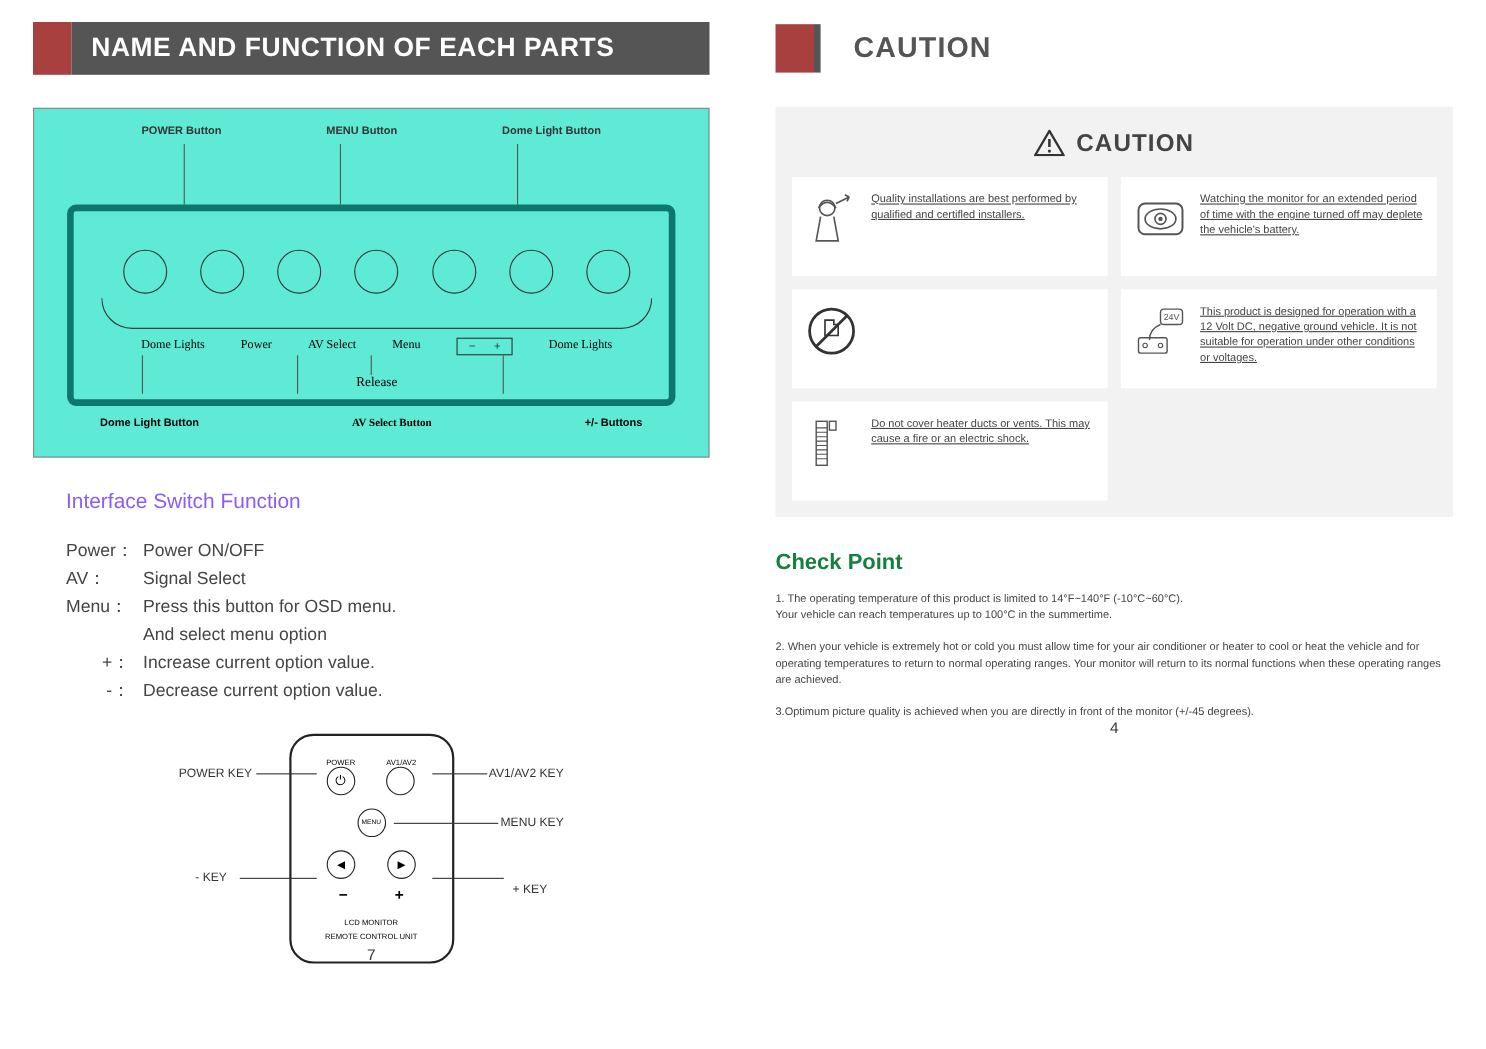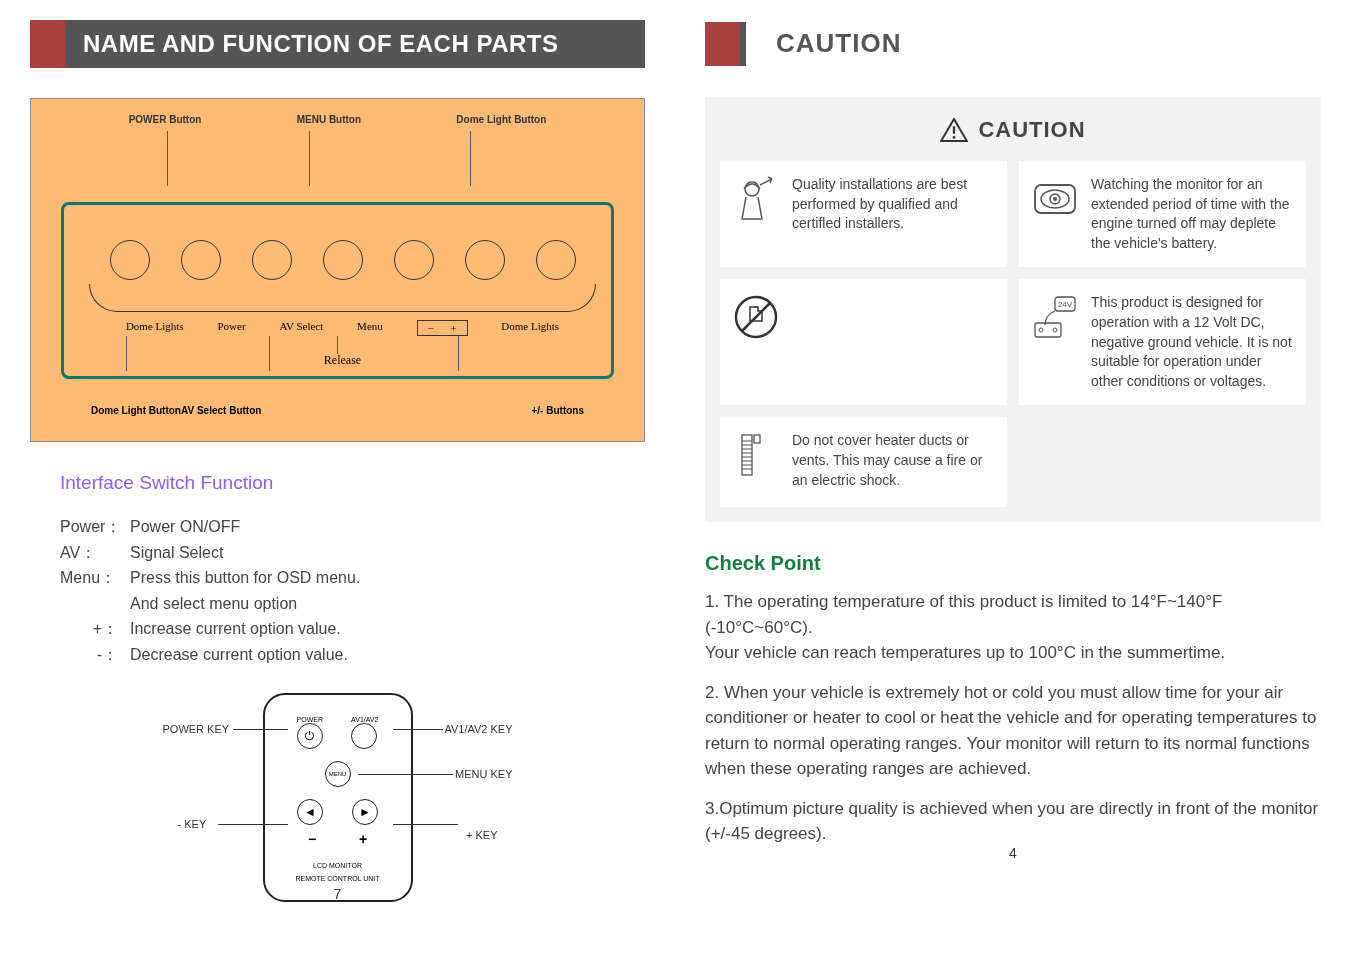--- a/index.html
+++ b/index.html
@@ -4,31 +4,31 @@
   <style>
     * { margin: 0; padding: 0; box-sizing: border-box; }
     body { font-family: Arial, Helvetica, sans-serif; background: #fff; width: 1351px; height: 954px; position: relative; }
     .page { position: absolute; top: 0; }
     .page-left { left: 0; width: 675px; padding: 20px 30px; }
     .page-right { left: 675px; width: 676px; padding: 20px 30px; }
     .header-bar { display: flex; align-items: stretch; margin-bottom: 30px; }
     .red-bar { width: 35px; background: #a84040; }
     .header-title { background: #555; color: #fff; font-weight: bold; font-size: 24px; padding: 10px 18px; flex: 1; letter-spacing: 0.5px; }
     .header-title-r { background: transparent; color: #555; font-weight: bold; font-size: 26px; padding: 8px 30px; letter-spacing: 1px; }
-    .diagram-box { border: 1px solid #888; background: #fdba74; padding: 15px 20px 25px 20px; position: relative; margin-bottom: 30px; }
+    .diagram-box { border: 1px solid #888; background: #5eead4; padding: 15px 20px 25px 20px; position: relative; margin-bottom: 30px; }
     .top-labels { display: flex; justify-content: space-around; padding: 0 30px; margin-bottom: 6px; }
     .top-label { font-size: 10px; font-weight: bold; color: #333; }
-    .device-body { border: 3px solid #0f766e; border-radius: 8px; padding: 20px 5px 8px 15px; margin: 16px 10px; }
+    .device-body { border: 6px solid #0f766e; border-radius: 8px; padding: 20px 5px 8px 15px; margin: 0 10px; }
     .circles-row { display: flex; justify-content: space-around; padding: 15px 15px 8px 15px; position: relative; }
     .circle { width: 40px; height: 40px; border: 1.5px solid #333; border-radius: 50%; }
     .underline-shape { border: 1.5px solid #333; border-top: none; border-radius: 0 0 30px 30px; height: 28px; margin: -4px 10px 0 10px; }
     .btn-labels { display: flex; justify-content: space-around; font-family: 'Times New Roman', serif; font-size: 11px; margin-top: 8px; padding: 0 30px; }
     .pm-box { border: 1px solid #333; font-size: 11px; padding: 1px 10px; display: inline-block; }
     .bottom-labels { display: flex; justify-content: space-between; padding: 10px 40px 0 40px; font-size: 10px; font-weight: bold; }
-    .bottom-center { flex: 1; }
+    .bottom-center { text-align: center; flex: 1; font-family: Liberation Serif, serif; }
     .release { font-family: 'Times New Roman', serif; font-size: 12px; text-align: center; margin-top: 6px; }
     .switch-section { padding: 0 30px; }
     .switch-title { font-size: 19px; color: #8b5cf6; margin-bottom: 20px; }
     .switch-list { font-size: 16px; color: #444; line-height: 1.6; }
     .switch-row { display: flex; }
     .switch-key { width: 70px; }
     .remote-section { display: flex; justify-content: center; margin-top: 25px; }
     .remote-box { position: relative; width: 350px; }
     .remote-body { border: 2px solid #222; border-radius: 22px; width: 150px; margin: 0 auto; padding: 15px 0; }
     .remote-row { display: flex; justify-content: space-around; padding: 6px 18px; align-items: center; }
@@ -41,23 +41,23 @@
     .page-num { text-align: center; font-size: 14px; color: #333; position: absolute; bottom: 20px; width: 100%; left: 0; }
     
     .caution-panel { background: #f2f2f2; padding: 20px 15px 15px 15px; margin-bottom: 30px; }
     .caution-header { display: flex; align-items: center; justify-content: center; gap: 10px; margin-bottom: 18px; }
     .warn-icon { width: 28px; height: 24px; }
     .caution-title { font-size: 22px; font-weight: bold; color: #444; letter-spacing: 1px; }
     .caution-grid { display: grid; grid-template-columns: 1fr 1fr; gap: 12px; }
     .caution-card { background: #fff; padding: 14px 12px; display: flex; gap: 12px; align-items: flex-start; min-height: 90px; }
     .caution-card.single { grid-column: span 1; }
     .card-icon { width: 48px; height: 48px; flex-shrink: 0; display: flex; align-items: center; justify-content: center; }
-    .card-text { font-size: 14px; color: #444; line-height: 1.4; }
+    .card-text { font-size: 10px; color: #444; line-height: 1.4; text-decoration: underline; }
     .check-title { font-size: 20px; font-weight: bold; color: #15803d; margin-bottom: 14px; }
-    .check-body { font-size: 17px; color: #444; line-height: 1.5; }
+    .check-body { font-size: 10px; color: #444; line-height: 1.5; }
     .check-body p { margin-bottom: 14px; }
   </style>
 </head>
 <body>
 
 <div class="page page-left">
   <div class="header-bar">
     <div class="red-bar"></div>
     <div class="header-title">NAME AND FUNCTION OF EACH PARTS</div>
   </div>

